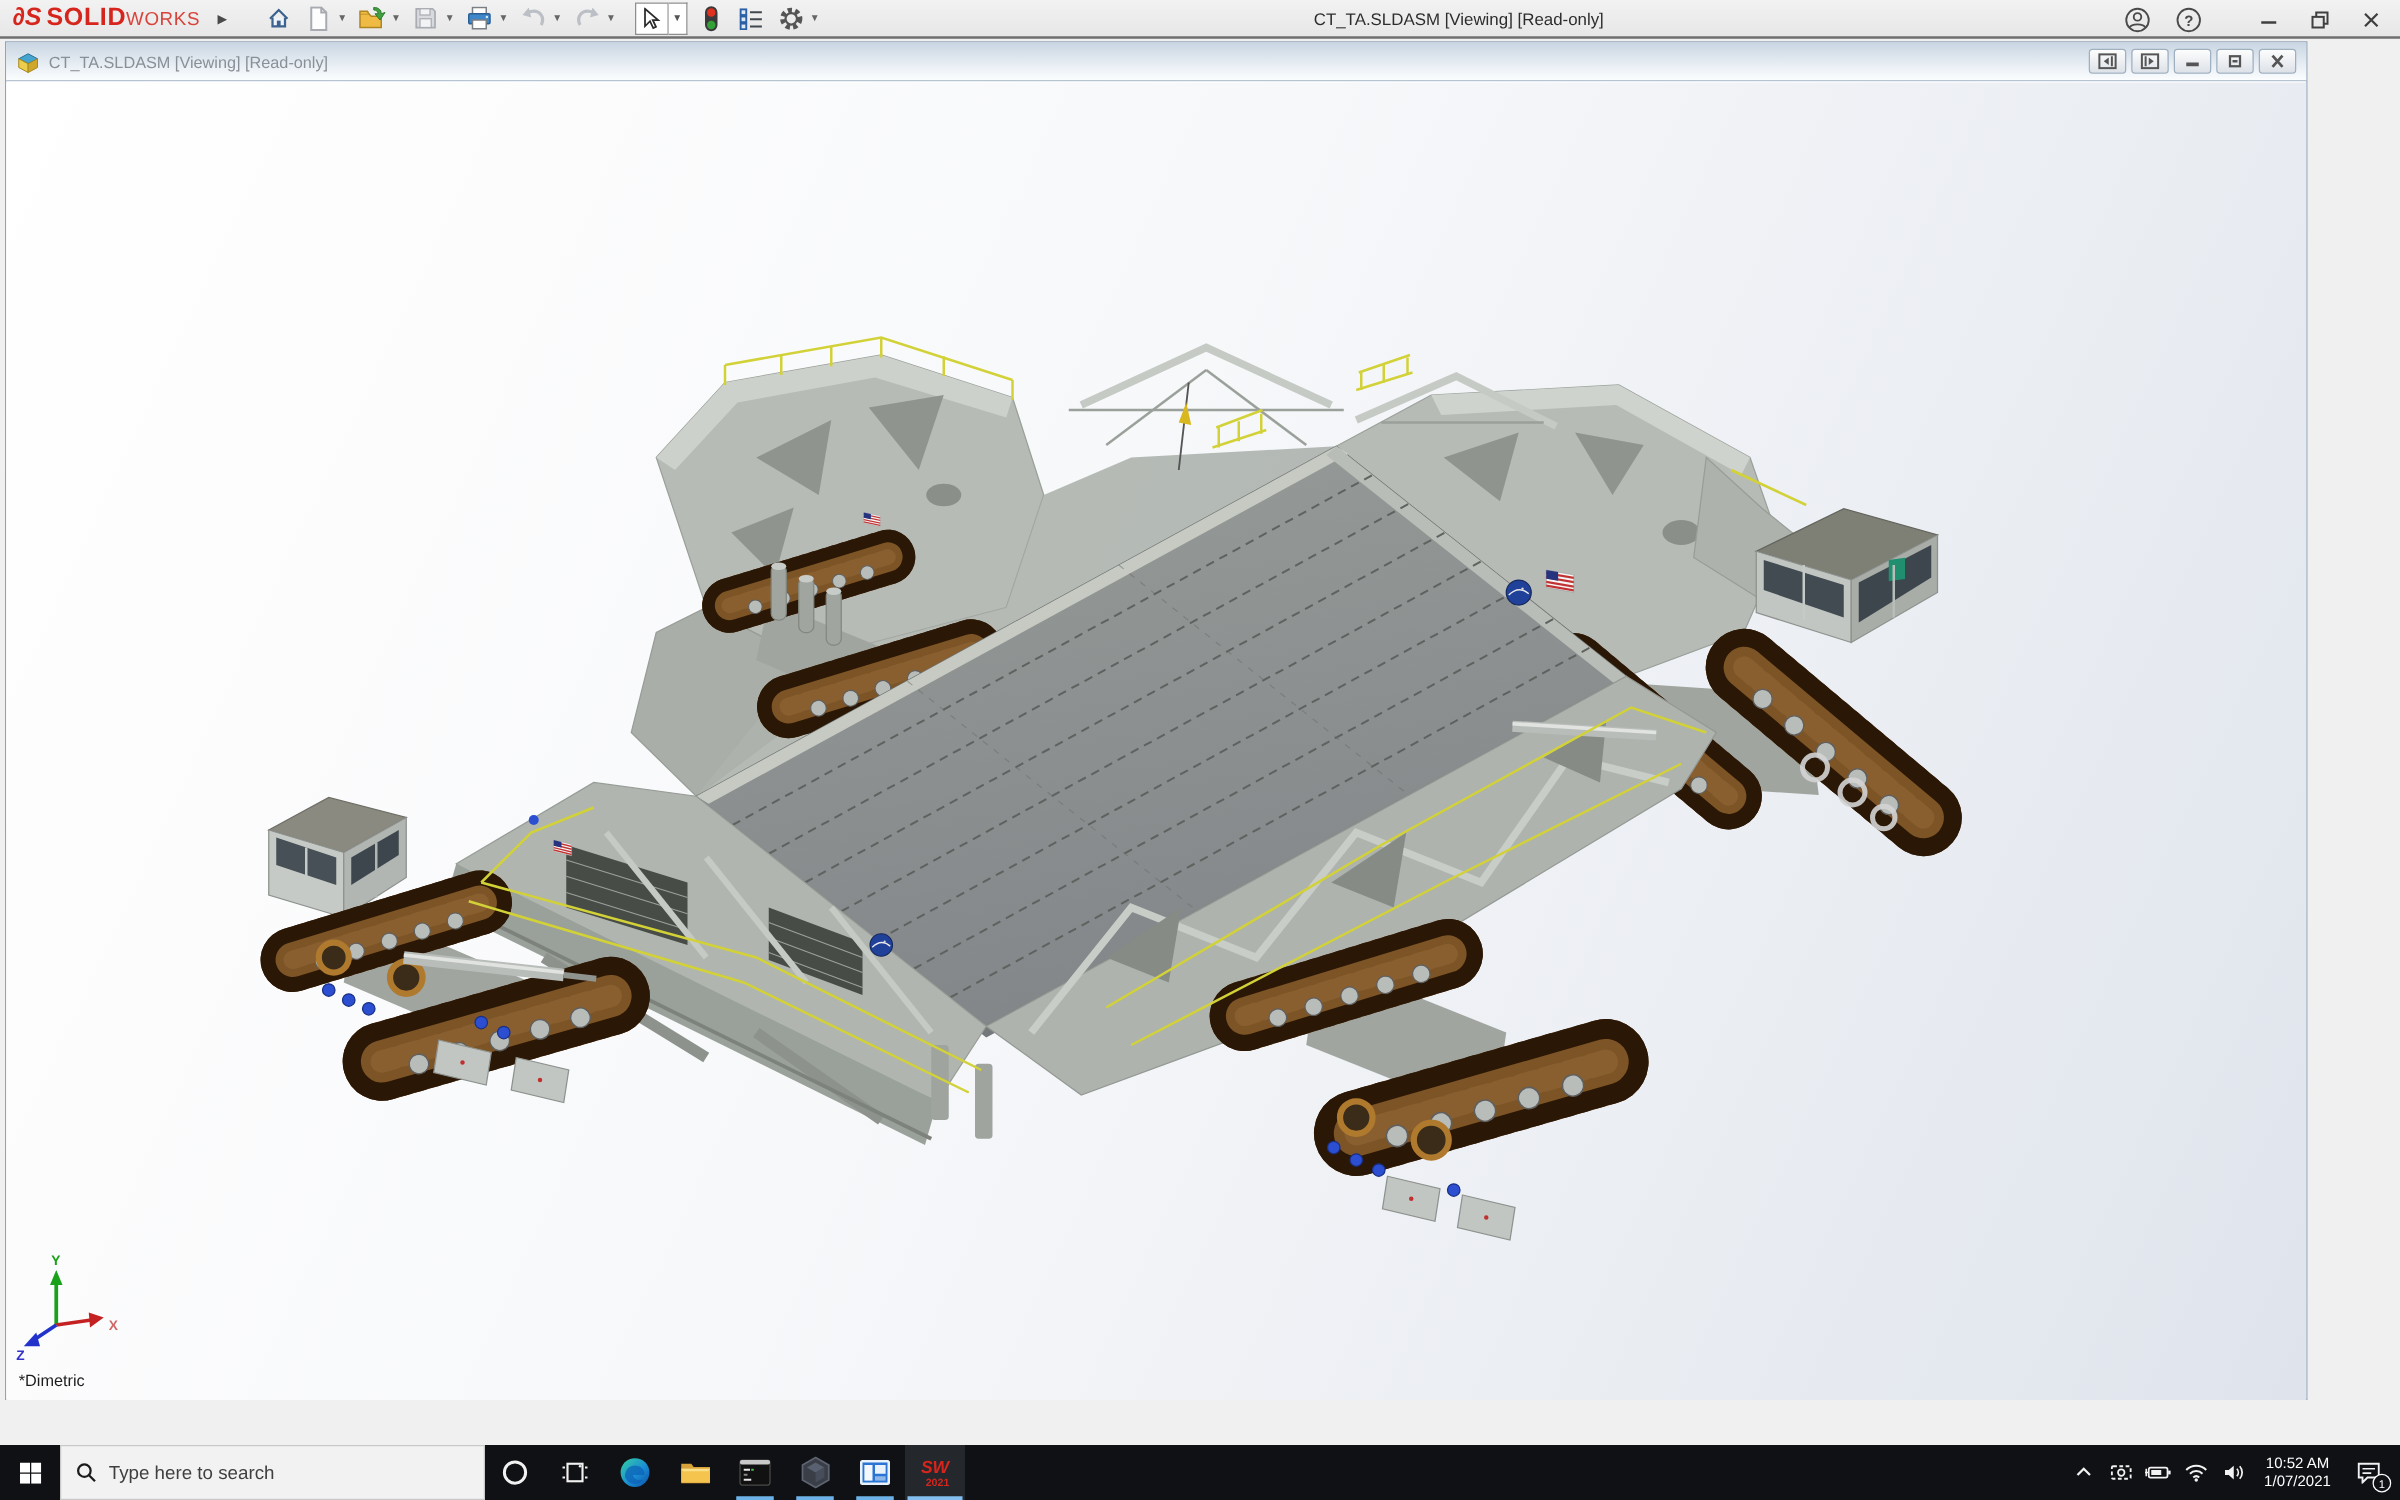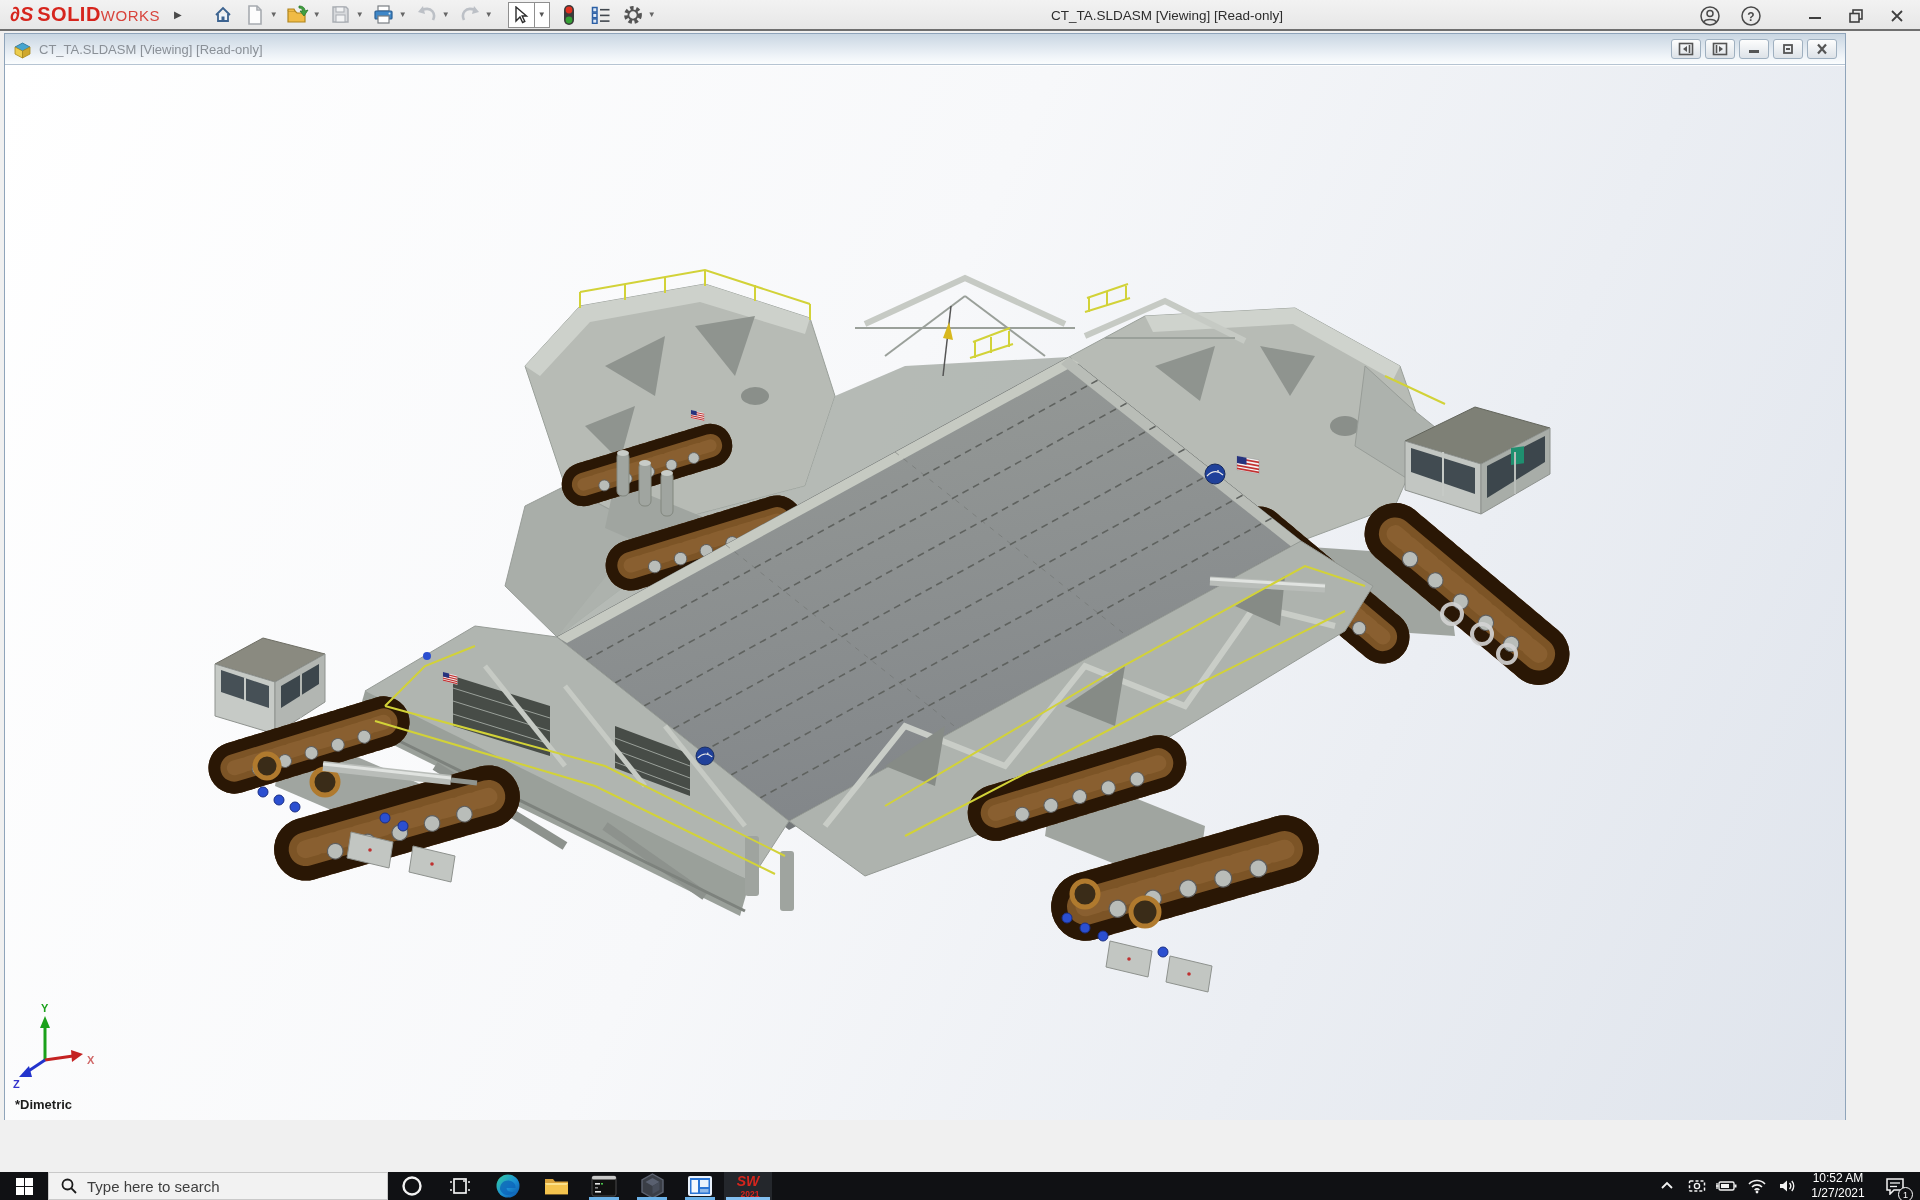--- a/index.html
+++ b/index.html
@@ -32,24 +32,24 @@
     border:1px solid #8fa4ba; background:#fff; }
   .docbar { height:31px; background:linear-gradient(#c9d6e2 0%, #edf2f7 70%, #fbfdfe 100%);
     border-bottom:1px solid #b6c4d2; display:flex; align-items:center; padding:0 8px; }
   .doc-title { margin-left:7px; font-size:13px; color:#8a9097; white-space:nowrap; flex:1; }
   .docbtns { display:flex; gap:4px; }
   .docbtn { width:30px; height:20px; border:1px solid #9fb0c0; border-radius:3px;
     background:linear-gradient(#fdfdfd,#dde2e8); display:flex; align-items:center; justify-content:center; }
 
   .viewport { position:absolute; left:0; top:32px; width:1840px; height:1054px;
     background:linear-gradient(115deg,#ffffff 0%, #f7f8fa 45%, #dfe4ec 100%); overflow:hidden; }
-  .orient-label { position:absolute; left:10px; bottom:8px; font-size:13px; font-weight:bold; color:#1d1d1d;margin-top:39px; }
+  .orient-label { position:absolute; left:10px; bottom:8px; font-size:13px; font-weight:normal; color:#1d1d1d;margin-top:39px; }
 
   
-  .taskbar { position:absolute; left:0; bottom:0; width:1920px; height:28px; background:#101114;
+  .taskbar { position:absolute; left:0; bottom:0; width:1920px; height:44px; background:#101114;
     display:flex; align-items:stretch; color:#fff; }
   .tkbtn { width:48px; display:flex; align-items:center; justify-content:center; position:relative; }
   .tkbtn.run::after { content:""; position:absolute; left:9px; bottom:0; width:30px; height:3px; background:#6cb2e8; }
   .tkbtn.active { background:#24272c;justify-content:center; }
   .tkbtn.active::after { left:2px; width:44px; background:#82bff0; }
   .searchbox { width:340px; background:#f2f2f2; display:flex; align-items:center; padding-left:12px; gap:10px; border:1px solid #c9c9c9; }
   .searchbox span { font-size:15px; color:#3f3f3f; }
   .tray { margin-left:auto; display:flex; align-items:center; padding-right:4px; }
   .trayic { width:30px; height:40px; display:flex; align-items:center; justify-content:center; }
   .clock { width:72px; text-align:center; font-size:12px; line-height:15px; }
@@ -650,21 +650,21 @@
         </svg>
     </div>
     <div class="trayic">
       <svg width="19" height="16" viewBox="0 0 19 16">
           <polygon points="2,6 5,6 9,2.5 9,13.5 5,10 2,10" fill="#f2f2f2"></polygon>
           <path d="M11.5 5 a4.5 4.5 0 0 1 0 6 M13.8 3 a7.5 7.5 0 0 1 0 10" fill="none" stroke="#f2f2f2" stroke-width="1.4"></path>
         </svg>
     </div>
     <div class="clock">
       <div>10:52 AM</div>
-      <div>1/27/2021</div>
+      <div>1/07/2021</div>
     </div>
     <div class="action">
       <svg width="20" height="18" viewBox="0 0 20 18">
           <path d="M2 2 h16 v11 h-9 l-4 4 v-4 H2 Z" fill="none" stroke="#f2f2f2" stroke-width="1.5"></path>
           <line x1="5" y1="6" x2="15" y2="6" stroke="#f2f2f2" stroke-width="1.3"></line>
           <line x1="5" y1="9.5" x2="12" y2="9.5" stroke="#f2f2f2" stroke-width="1.3"></line>
         </svg>
       <div class="badge">1</div>
     </div>
   </div>

